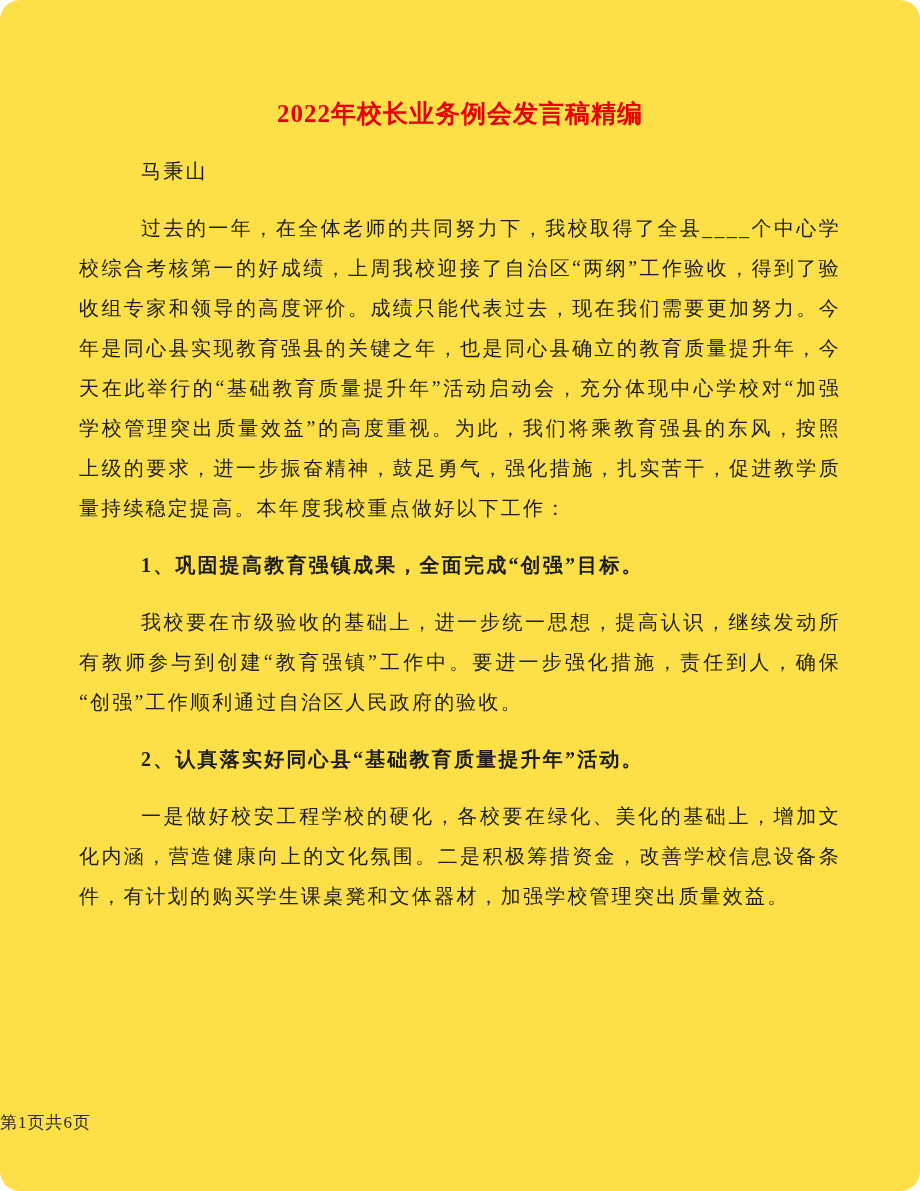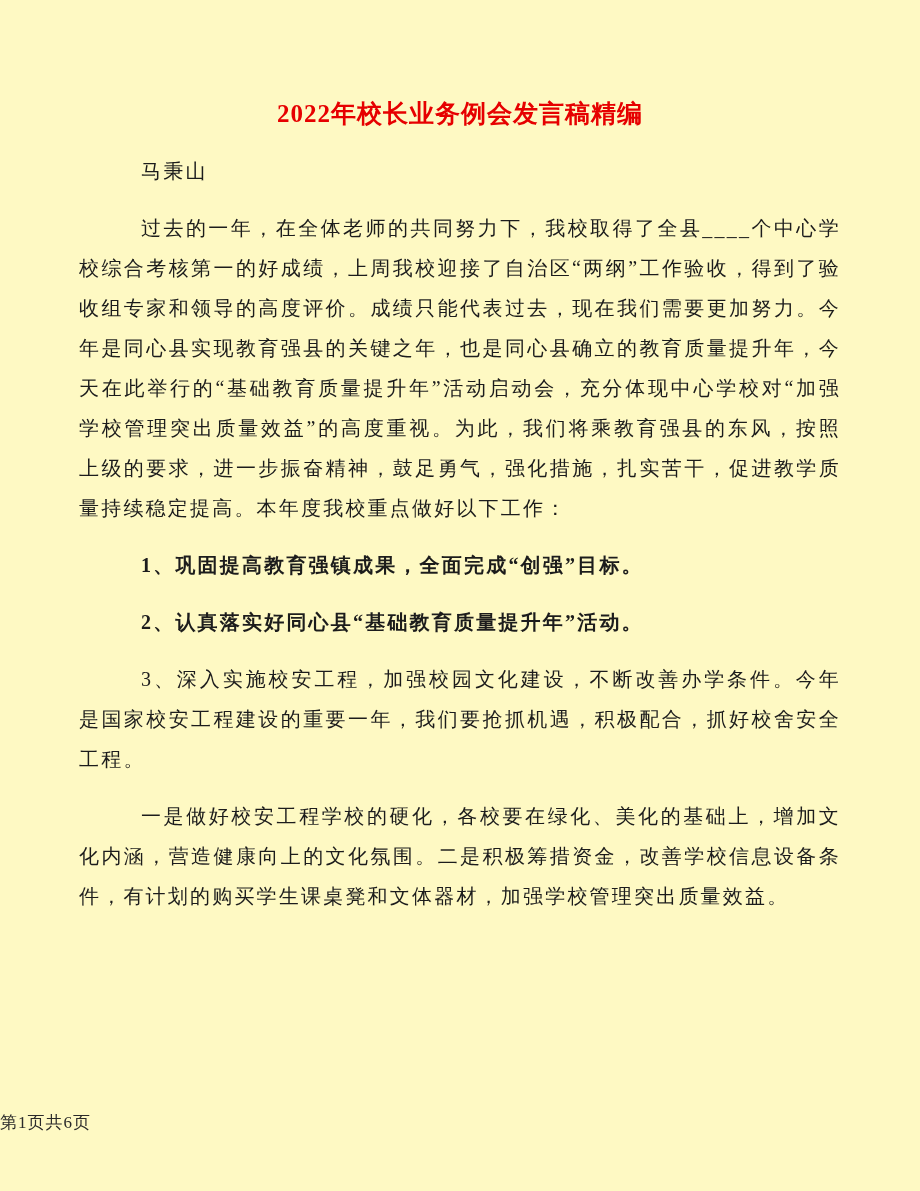--- a/index.html
+++ b/index.html
@@ -4,24 +4,25 @@
 <style>
   html, body {
     margin: 0;
     padding: 0;
     background: #ffffff;
   }
   .page {
     position: relative;
     width: 920px;
     height: 1191px;
-    background: #fef9c3;
+    background: #fde047;
     overflow: hidden;
     font-family: "Liberation Serif", "DejaVu Serif", serif;
     color: #1c1c1c;
+    border-radius: 20px;
   }
   .content {
     position: absolute;
     top: 94px;
     left: 62px;
     width: 796px;
   }
   .title {
     margin: 0 0 6px 0;
     font-size: 25px;
@@ -60,21 +61,21 @@
 </style>
 </head>
 <body>
 
 <div class="page">
   <div class="content">
     <h1 class="title" style="color: rgb(230, 0, 0);">2022年校长业务例会发言稿精编</h1>
     <p class="byline">马秉山</p>
     <p class="para">过去的一年，在全体老师的共同努力下，我校取得了全县____个中心学校综合考核第一的好成绩，上周我校迎接了自治区“两纲”工作验收，得到了验收组专家和领导的高度评价。成绩只能代表过去，现在我们需要更加努力。今年是同心县实现教育强县的关键之年，也是同心县确立的教育质量提升年，今天在此举行的“基础教育质量提升年”活动启动会，充分体现中心学校对“加强学校管理突出质量效益”的高度重视。为此，我们将乘教育强县的东风，按照上级的要求，进一步振奋精神，鼓足勇气，强化措施，扎实苦干，促进教学质量持续稳定提高。本年度我校重点做好以下工作：</p>
     <p class="para bold">1、巩固提高教育强镇成果，全面完成“创强”目标。</p>
+    <p class="para">我校要在市级验收的基础上，进一步统一思想，提高认识，继续发动所有教师参与到创建“教育强镇”工作中。要进一步强化措施，责任到人，确保“创强”工作顺利通过自治区人民政府的验收。</p>
     <p class="para bold">2、认真落实好同心县“基础教育质量提升年”活动。</p>
-    <p class="para">3、深入实施校安工程，加强校园文化建设，不断改善办学条件。今年是国家校安工程建设的重要一年，我们要抢抓机遇，积极配合，抓好校舍安全工程。</p>
     <p class="para">一是做好校安工程学校的硬化，各校要在绿化、美化的基础上，增加文化内涵，营造健康向上的文化氛围。二是积极筹措资金，改善学校信息设备条件，有计划的购买学生课桌凳和文体器材，加强学校管理突出质量效益。</p>
   </div>
 
   <div class="footer">
     <span>第1页共6页</span>
   </div>
 </div>
 
 </body></html>

